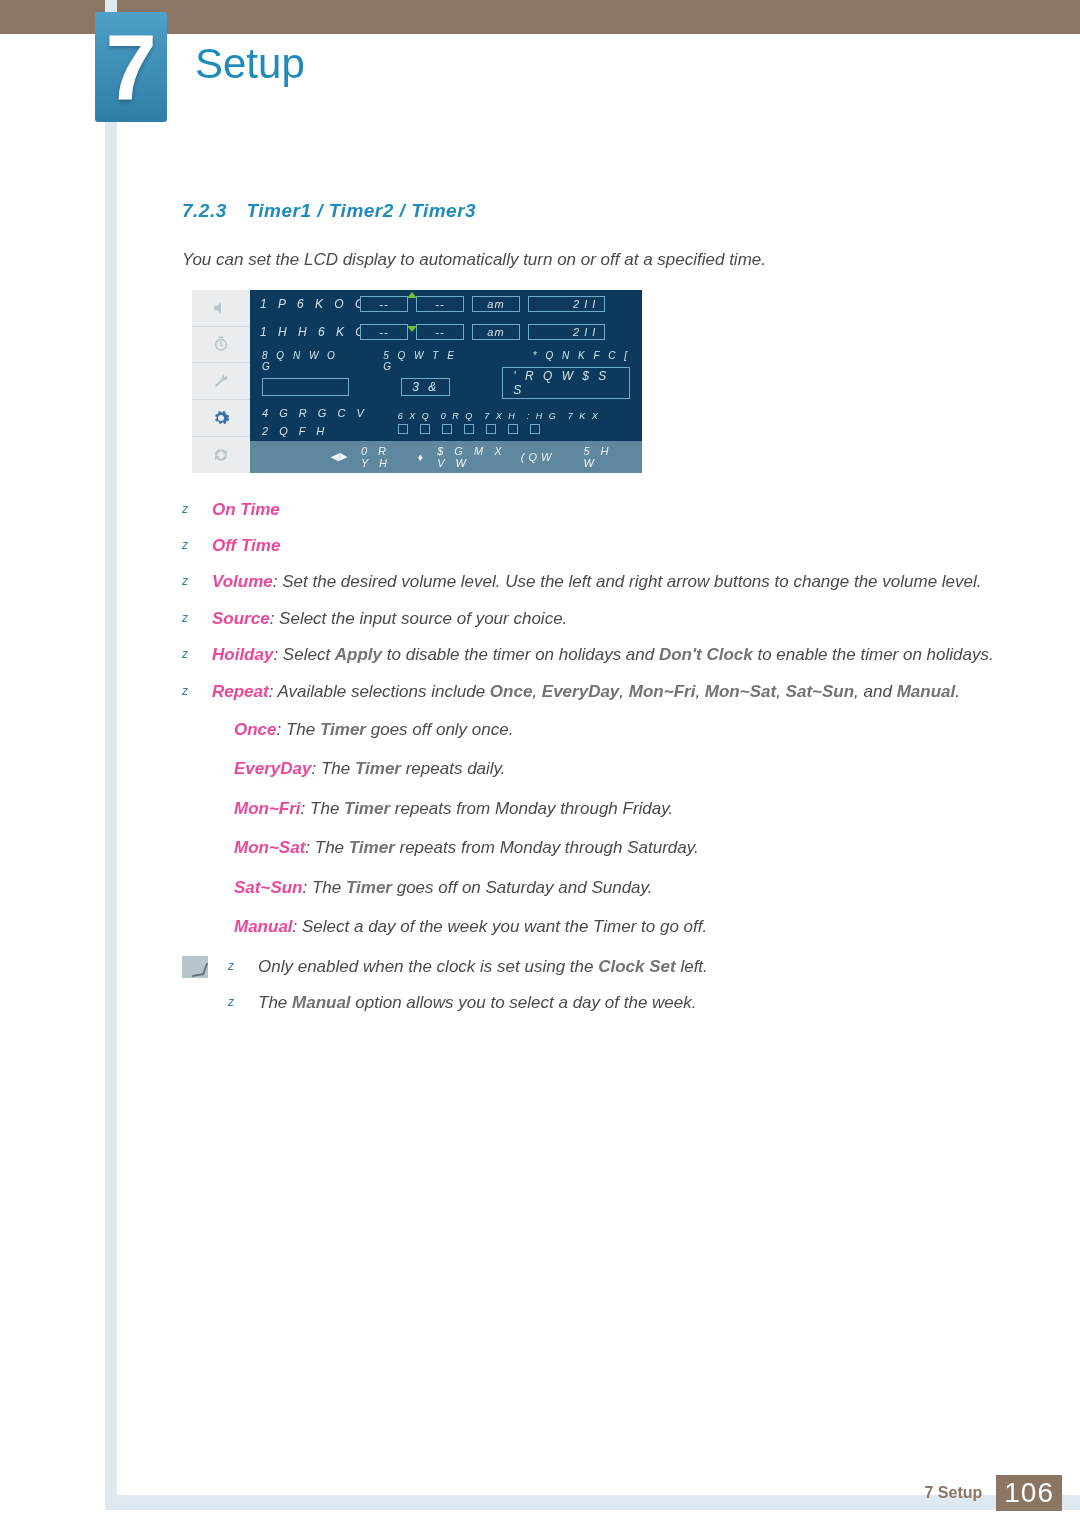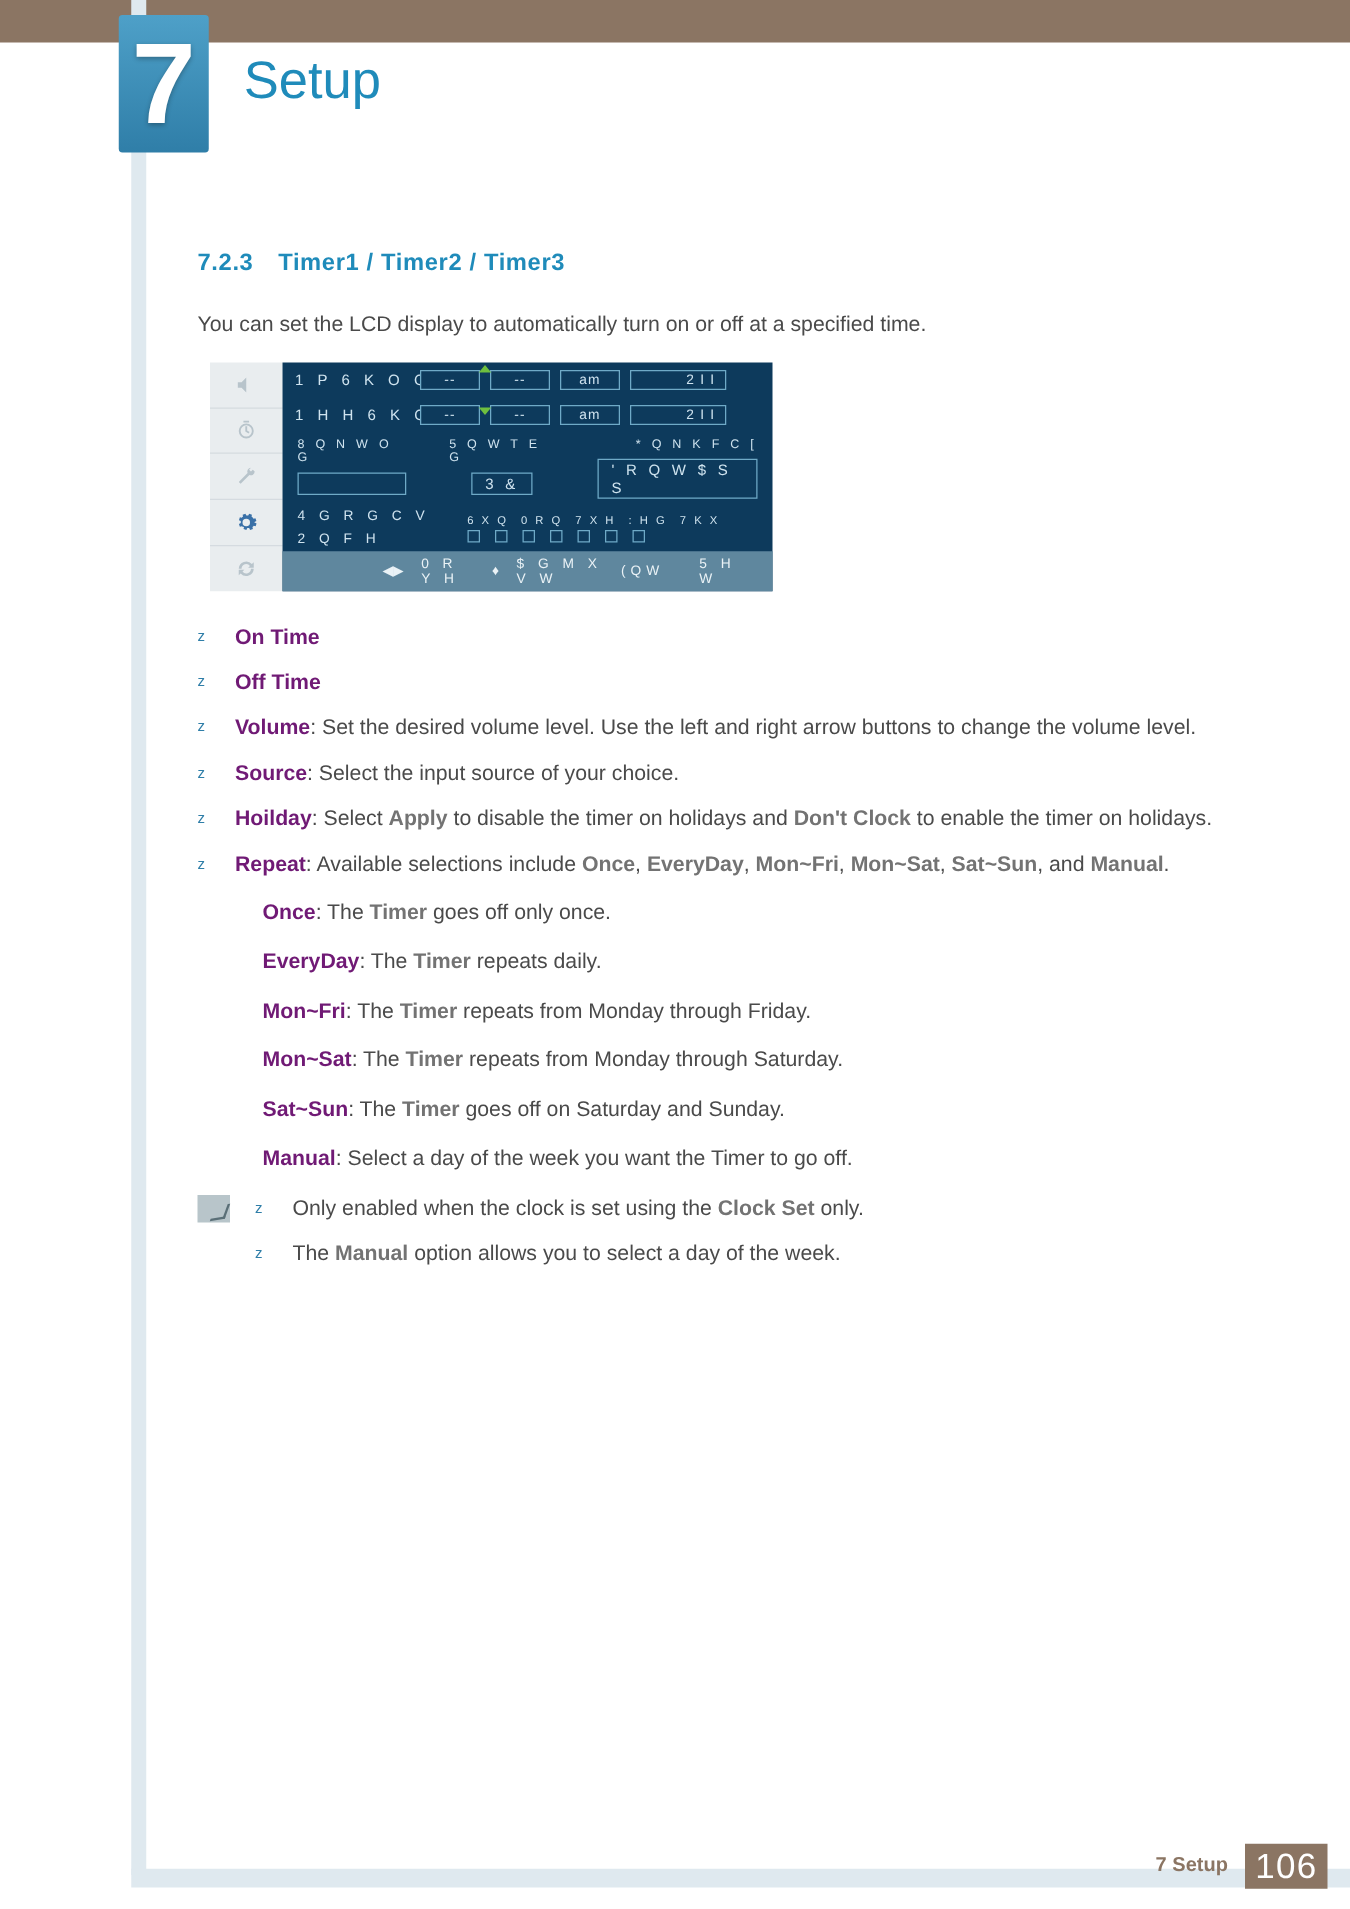--- a/index.html
+++ b/index.html
@@ -15,21 +15,21 @@
   .bottombar { position: absolute; top: 1495px; left: 105px; width: 975px; height: 15px; background: #dfe9ef; }
 
   
   .chapter-badge { position: absolute; top: 12px; left: 95px; width: 72px; height: 110px; background: linear-gradient(#4ea0c8, #2f7ea8); border-radius: 3px; display: flex; align-items: center; justify-content: center; }
   .chapter-badge span { font-size: 92px; color: #fff; font-weight: bold; text-shadow: 0 2px 4px rgba(0,0,0,.3); }
 
   
   .chapter-title { position: absolute; top: 40px; left: 195px; font-size: 42px; color: #1f8bba; font-weight: 400; }
 
   
-  .content { position: absolute; top: 200px; left: 158px; width: 850px; }
+  .content { position: absolute; top: 200px; left: 182px; width: 850px; font-style: italic; }
 
   .section-head { color: #1f8bba; font-size: 19px; font-weight: bold; margin-bottom: 26px; letter-spacing: .5px; }
   .section-num { margin-right: 14px; }
 
   .para { font-size: 17px; color: #4a4a4a; line-height: 1.4; margin-bottom: 18px; }
 
   
   .osd-wrap { width: 450px; margin: 10px 0 24px 10px; font-family: Arial, sans-serif; }
   .osd-header { background: #0d3a5c; color: #cfe3ef; text-align: center; font-size: 14px; letter-spacing: 6px; padding: 4px 0; }
   .osd-body { display: flex; }
@@ -56,21 +56,21 @@
   .osd-check { width:10px; height:10px; border:1px solid #6faac7; display:inline-block; }
   .osd-footer { background:#5f879e; color:#eaf2f6; font-size:11px; letter-spacing:4px; display:flex; align-items:center; gap:14px; padding:4px 26px 4px 80px; }
   .osd-footer .fspacer { flex:1; }
   .lrarr { letter-spacing:0; }
 
   
   .blist { margin-top: 6px; }
   .bitem { display:flex; gap:18px; margin-bottom: 10px; font-size:17px; line-height:1.55; }
   .bitem .bicon { width:12px; flex:none; color:#2f7ea8; font-size:12px; padding-top:3px; }
   .bitem .btext { flex:1; }
-  .kw { color:#701a75; font-weight:bold;margin-top:24px; }
+  .kw { color:#ec4899; font-weight:bold;margin-top:24px; }
   .kw2 { color:#737373; font-weight:bold; }
 
   .sublist { margin-left: 52px; margin-top: 12px; }
   .subitem { margin-bottom: 14px; font-size:17px; line-height:1.5; }
 
   .note-block { display:flex; gap:20px; margin-top:14px; }
   .note-icon { width:26px; height:22px; background:#b8c5ca; position:relative; flex:none; margin-top:2px; }
   .note-icon::after { content:""; position:absolute; right:2px; bottom:2px; width:10px; height:10px; border-right:2px solid #5a6f77; border-bottom:2px solid #5a6f77; transform:skew(-20deg,-10deg); }
   .note-list .bitem { margin-left:0; }
 
@@ -249,21 +249,21 @@
       <div class="subitem"><span class="kw">Mon~Sat</span><span>: The </span><span class="kw2">Timer</span><span> repeats from Monday through Saturday.</span></div>
       <div class="subitem"><span class="kw">Sat~Sun</span><span>: The </span><span class="kw2">Timer</span><span> goes off on Saturday and Sunday.</span></div>
       <div class="subitem"><span class="kw">Manual</span><span>: Select a day of the week you want the Timer to go off.</span></div>
     </div>
 
     <div class="note-block">
       <div class="note-icon"></div>
       <div class="note-list">
         <div class="bitem">
           <span class="bicon">z</span>
-          <span class="btext"><span>Only enabled when the clock is set using the </span><span class="kw2">Clock Set</span><span> only.</span></span>
+          <span class="btext"><span>Only enabled when the clock is set using the </span><span class="kw2">Clock Set</span><span> left.</span></span>
         </div>
         <div class="bitem">
           <span class="bicon">z</span>
           <span class="btext"><span>The </span><span class="kw2">Manual</span><span> option allows you to select a day of the week.</span></span>
         </div>
       </div>
     </div>
 
   </div>
 </div>

